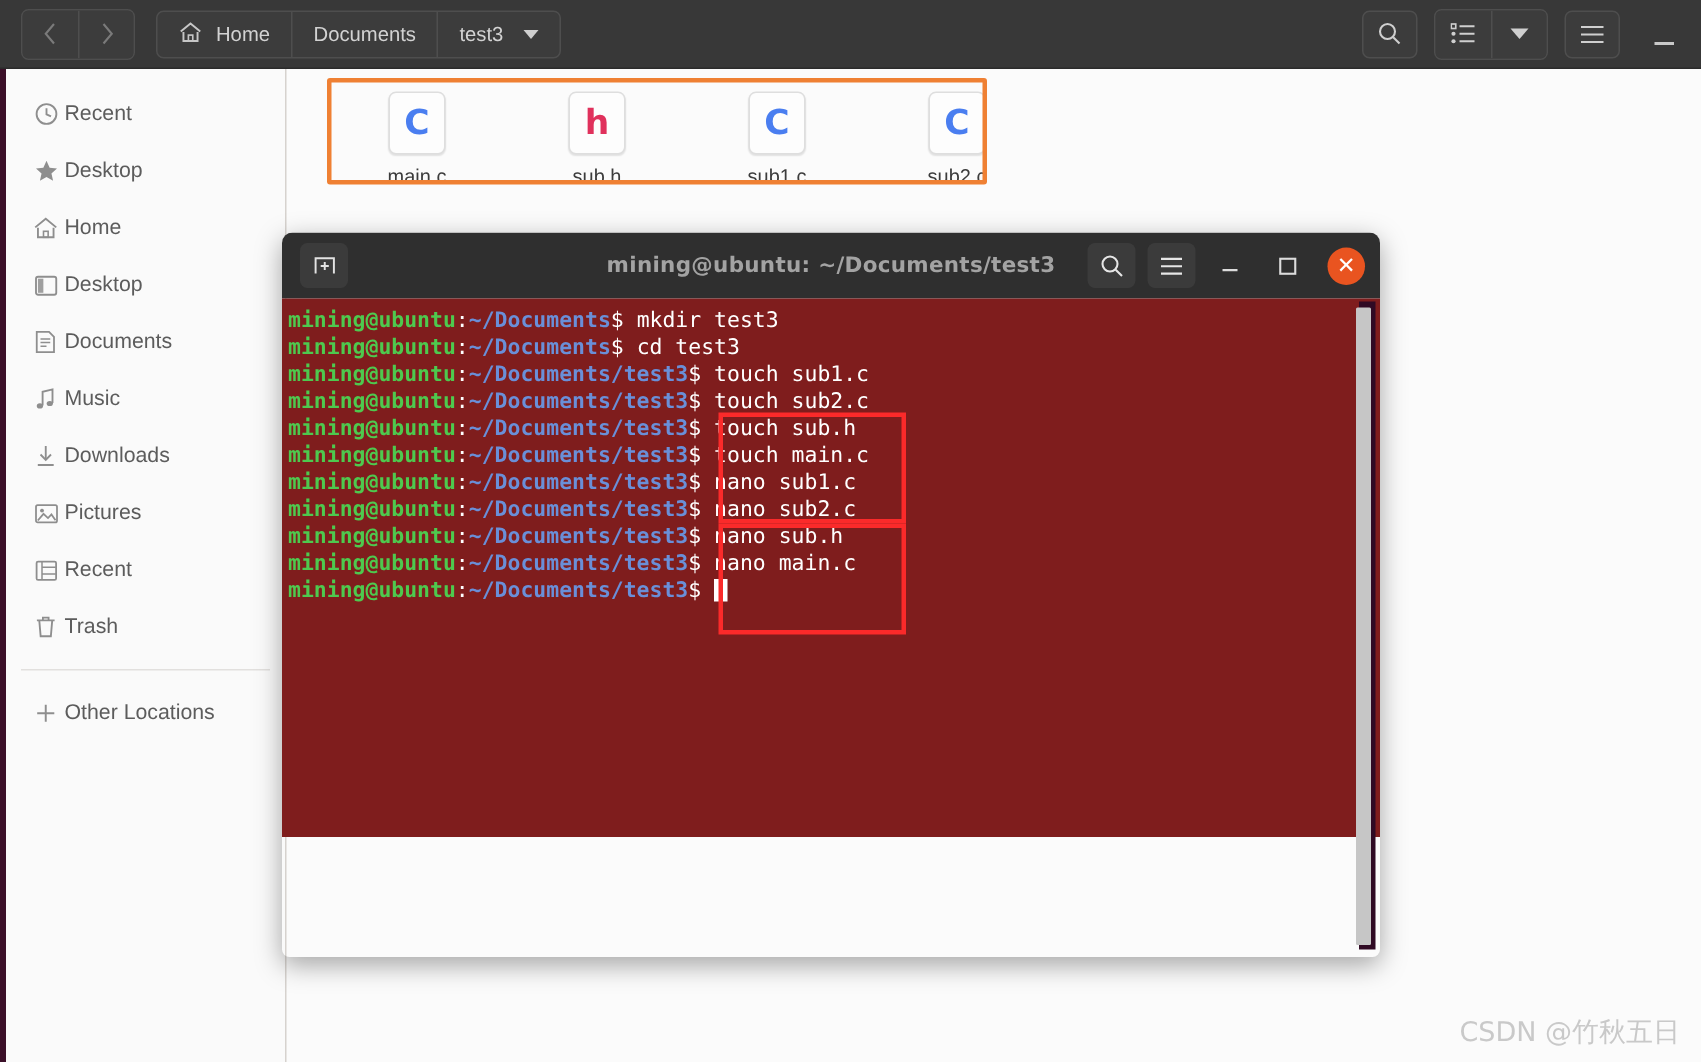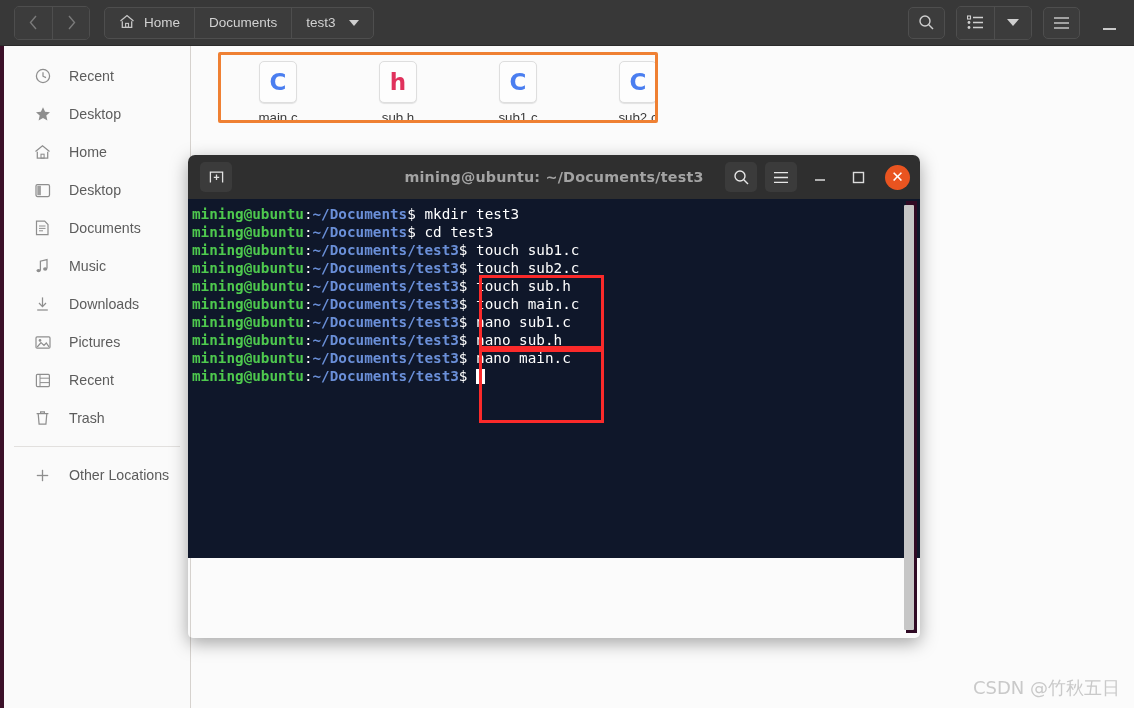--- a/index.html
+++ b/index.html
@@ -101,21 +101,21 @@
   
   .sidebar {
     position: absolute; left: 4px; top: 46px;
     width: 187px; height: 662px;
     background: #fafafa;
     border-right: 1px solid #d6d2ce;
     padding-top: 11px;
   }
   .side-item {
     display: flex; align-items: center;
-    height: 38px; padding-left: 30px; gap: 18px;
+    height: 38px; padding-left: 18px; gap: 4px;
     color: #5c5c5c; font-size: 14.2px;
   }
   .side-ico {
     width: 17px; height: 17px;
     display: flex; align-items: center; justify-content: center;
     color: #8e8e8e; flex: none;
   }
   .side-sep {
     height: 1px; background: #e2e0de;
     margin: 9px 10px 9px 10px;
@@ -207,21 +207,21 @@
   }
   .term-close {
     width: 25px; height: 25px; border-radius: 50%;
     background: #e95420; color: #fff;
     display: flex; align-items: center; justify-content: center;
     font-size: 15px; margin-left: 12px;
     font-family: "DejaVu Sans", sans-serif;
   }
   .term-body {
     position: relative;
-    height: 359px; background: #0f172a;
+    height: 359px; background: #7f1d1d;
     padding: 6px 0 0 2px;
     font-family: "DejaVu Sans Mono", monospace;
     font-size: 14.3px;
     line-height: 18px;
   }
   .tline {
     white-space: pre;
     height: 18px;
     padding-left: 2px;
     color: #ffffff;
@@ -544,20 +544,21 @@
       <div class="tline"><span class="t-user">mining@ubuntu</span><span class="t-colon">:</span><span class="t-path">~/Documents/test3</span><span class="t-dollar">$ </span><span class="t-cmd">touch sub1.c</span></div>
 
       <div class="tline"><span class="t-user">mining@ubuntu</span><span class="t-colon">:</span><span class="t-path">~/Documents/test3</span><span class="t-dollar">$ </span><span class="t-cmd">touch sub2.c</span></div>
 
       <div class="tline"><span class="t-user">mining@ubuntu</span><span class="t-colon">:</span><span class="t-path">~/Documents/test3</span><span class="t-dollar">$ </span><span class="t-cmd">touch sub.h</span></div>
 
       <div class="tline"><span class="t-user">mining@ubuntu</span><span class="t-colon">:</span><span class="t-path">~/Documents/test3</span><span class="t-dollar">$ </span><span class="t-cmd">touch main.c</span></div>
 
       <div class="tline"><span class="t-user">mining@ubuntu</span><span class="t-colon">:</span><span class="t-path">~/Documents/test3</span><span class="t-dollar">$ </span><span class="t-cmd">nano sub1.c</span></div>
 
+      <div class="tline"><span class="t-user">mining@ubuntu</span><span class="t-colon">:</span><span class="t-path">~/Documents/test3</span><span class="t-dollar">$ </span><span class="t-cmd">nano sub2.c</span></div>
 
       <div class="tline"><span class="t-user">mining@ubuntu</span><span class="t-colon">:</span><span class="t-path">~/Documents/test3</span><span class="t-dollar">$ </span><span class="t-cmd">nano sub.h</span></div>
 
       <div class="tline"><span class="t-user">mining@ubuntu</span><span class="t-colon">:</span><span class="t-path">~/Documents/test3</span><span class="t-dollar">$ </span><span class="t-cmd">nano main.c</span></div>
 
       <div class="tline"><span class="t-user">mining@ubuntu</span><span class="t-colon">:</span><span class="t-path">~/Documents/test3</span><span class="t-dollar">$ </span><span class="cursor"></span></div>
 
       <div class="anno-red" id="anno-touch"></div>
       <div class="anno-red" id="anno-nano"></div>
 

